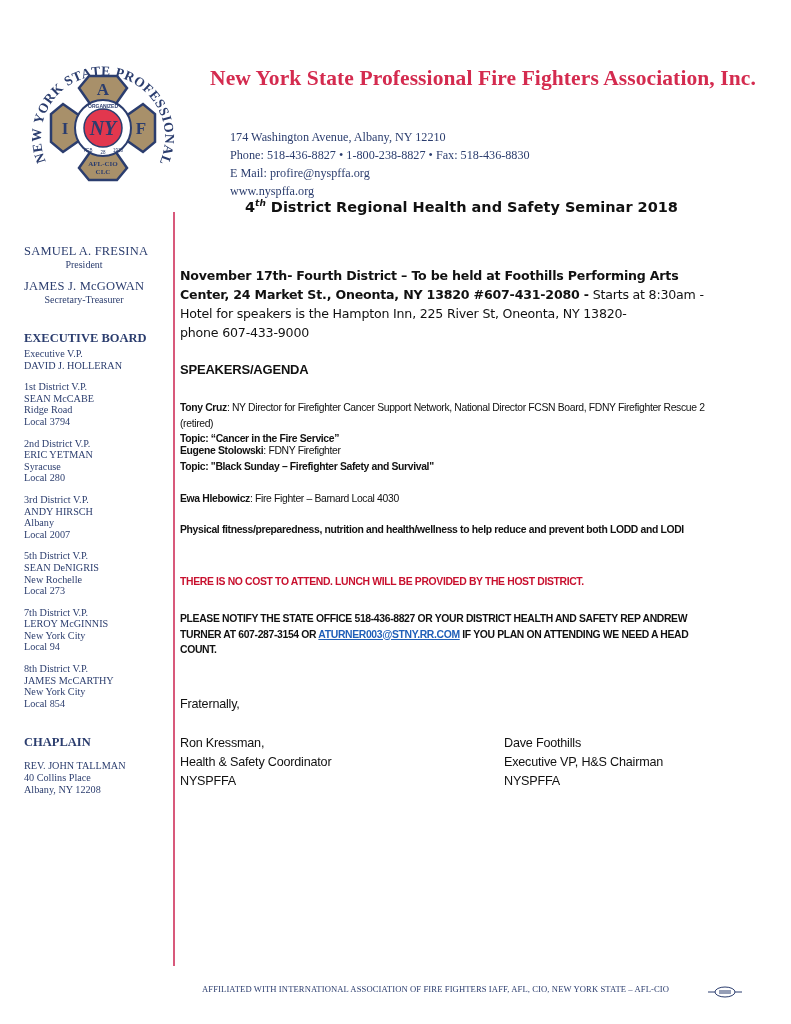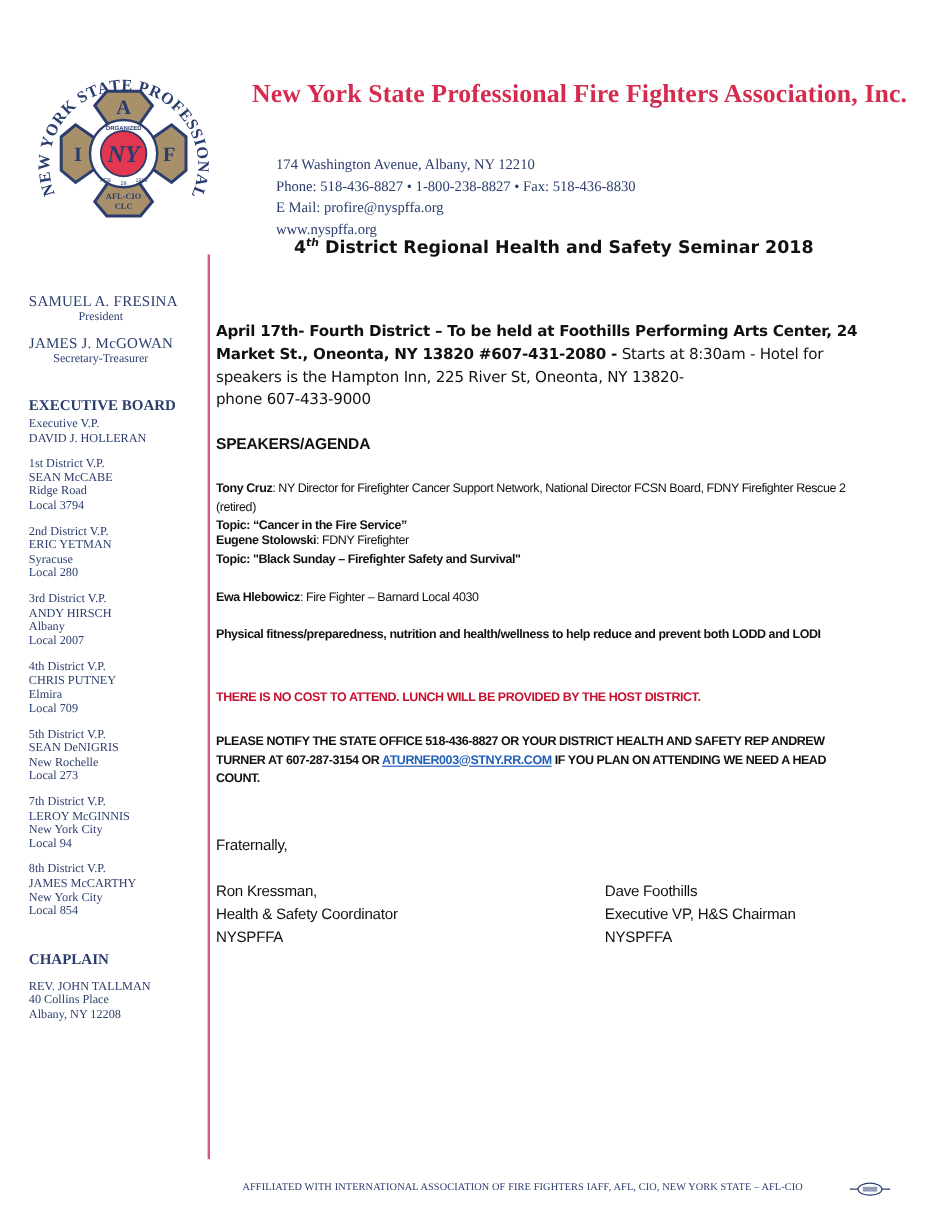--- a/index.html
+++ b/index.html
@@ -134,26 +134,20 @@
     <div>Syracuse</div>
     <div>Local 280</div>
   </div>
   <div class="board-block">
     <div>3rd District V.P.</div>
     <div>ANDY HIRSCH</div>
     <div>Albany</div>
     <div>Local 2007</div>
   </div>
   <div class="board-block">
-    <div>4th District V.P.</div>
-    <div>CHRIS PUTNEY</div>
-    <div>Elmira</div>
-    <div>Local 709</div>
-  </div>
-  <div class="board-block">
     <div>5th District V.P.</div>
     <div>SEAN DeNIGRIS</div>
     <div>New Rochelle</div>
     <div>Local 273</div>
   </div>
   <div class="board-block">
     <div>7th District V.P.</div>
     <div>LEROY McGINNIS</div>
     <div>New York City</div>
     <div>Local 94</div>
@@ -169,21 +163,21 @@
   <div class="board-block">
     <div>REV. JOHN TALLMAN</div>
     <div>40 Collins Place</div>
     <div>Albany, NY 12208</div>
   </div>
 </div>
 
 <div class="abs title"><span>4</span><sup>th</sup><span> District Regional Health and Safety Seminar 2018</span></div>
 
 <div class="abs event">
-  <b>April 17th- Fourth District – To be held at Foothills Performing Arts Center, 24 Market St., Oneonta, NY 13820 #607-431-2080 -</b><span> Starts at 8:30am - Hotel for speakers is the Hampton Inn, 225 River St, Oneonta, NY 13820-</span><br>
+  <b>November 17th- Fourth District – To be held at Foothills Performing Arts Center, 24 Market St., Oneonta, NY 13820 #607-431-2080 -</b><span> Starts at 8:30am - Hotel for speakers is the Hampton Inn, 225 River St, Oneonta, NY 13820-</span><br>
   <span>phone 607-433-9000</span>
 </div>
 
 <div class="abs agenda-head">SPEAKERS/AGENDA</div>
 
 <div class="abs speaker" style="top:400px;">
   <b>Tony Cruz</b><span>: NY Director for Firefighter Cancer Support Network, National Director FCSN Board, FDNY Firefighter Rescue 2 (retired)</span><br>
   <b>Topic: “Cancer in the Fire Service”</b>
 </div>
 

